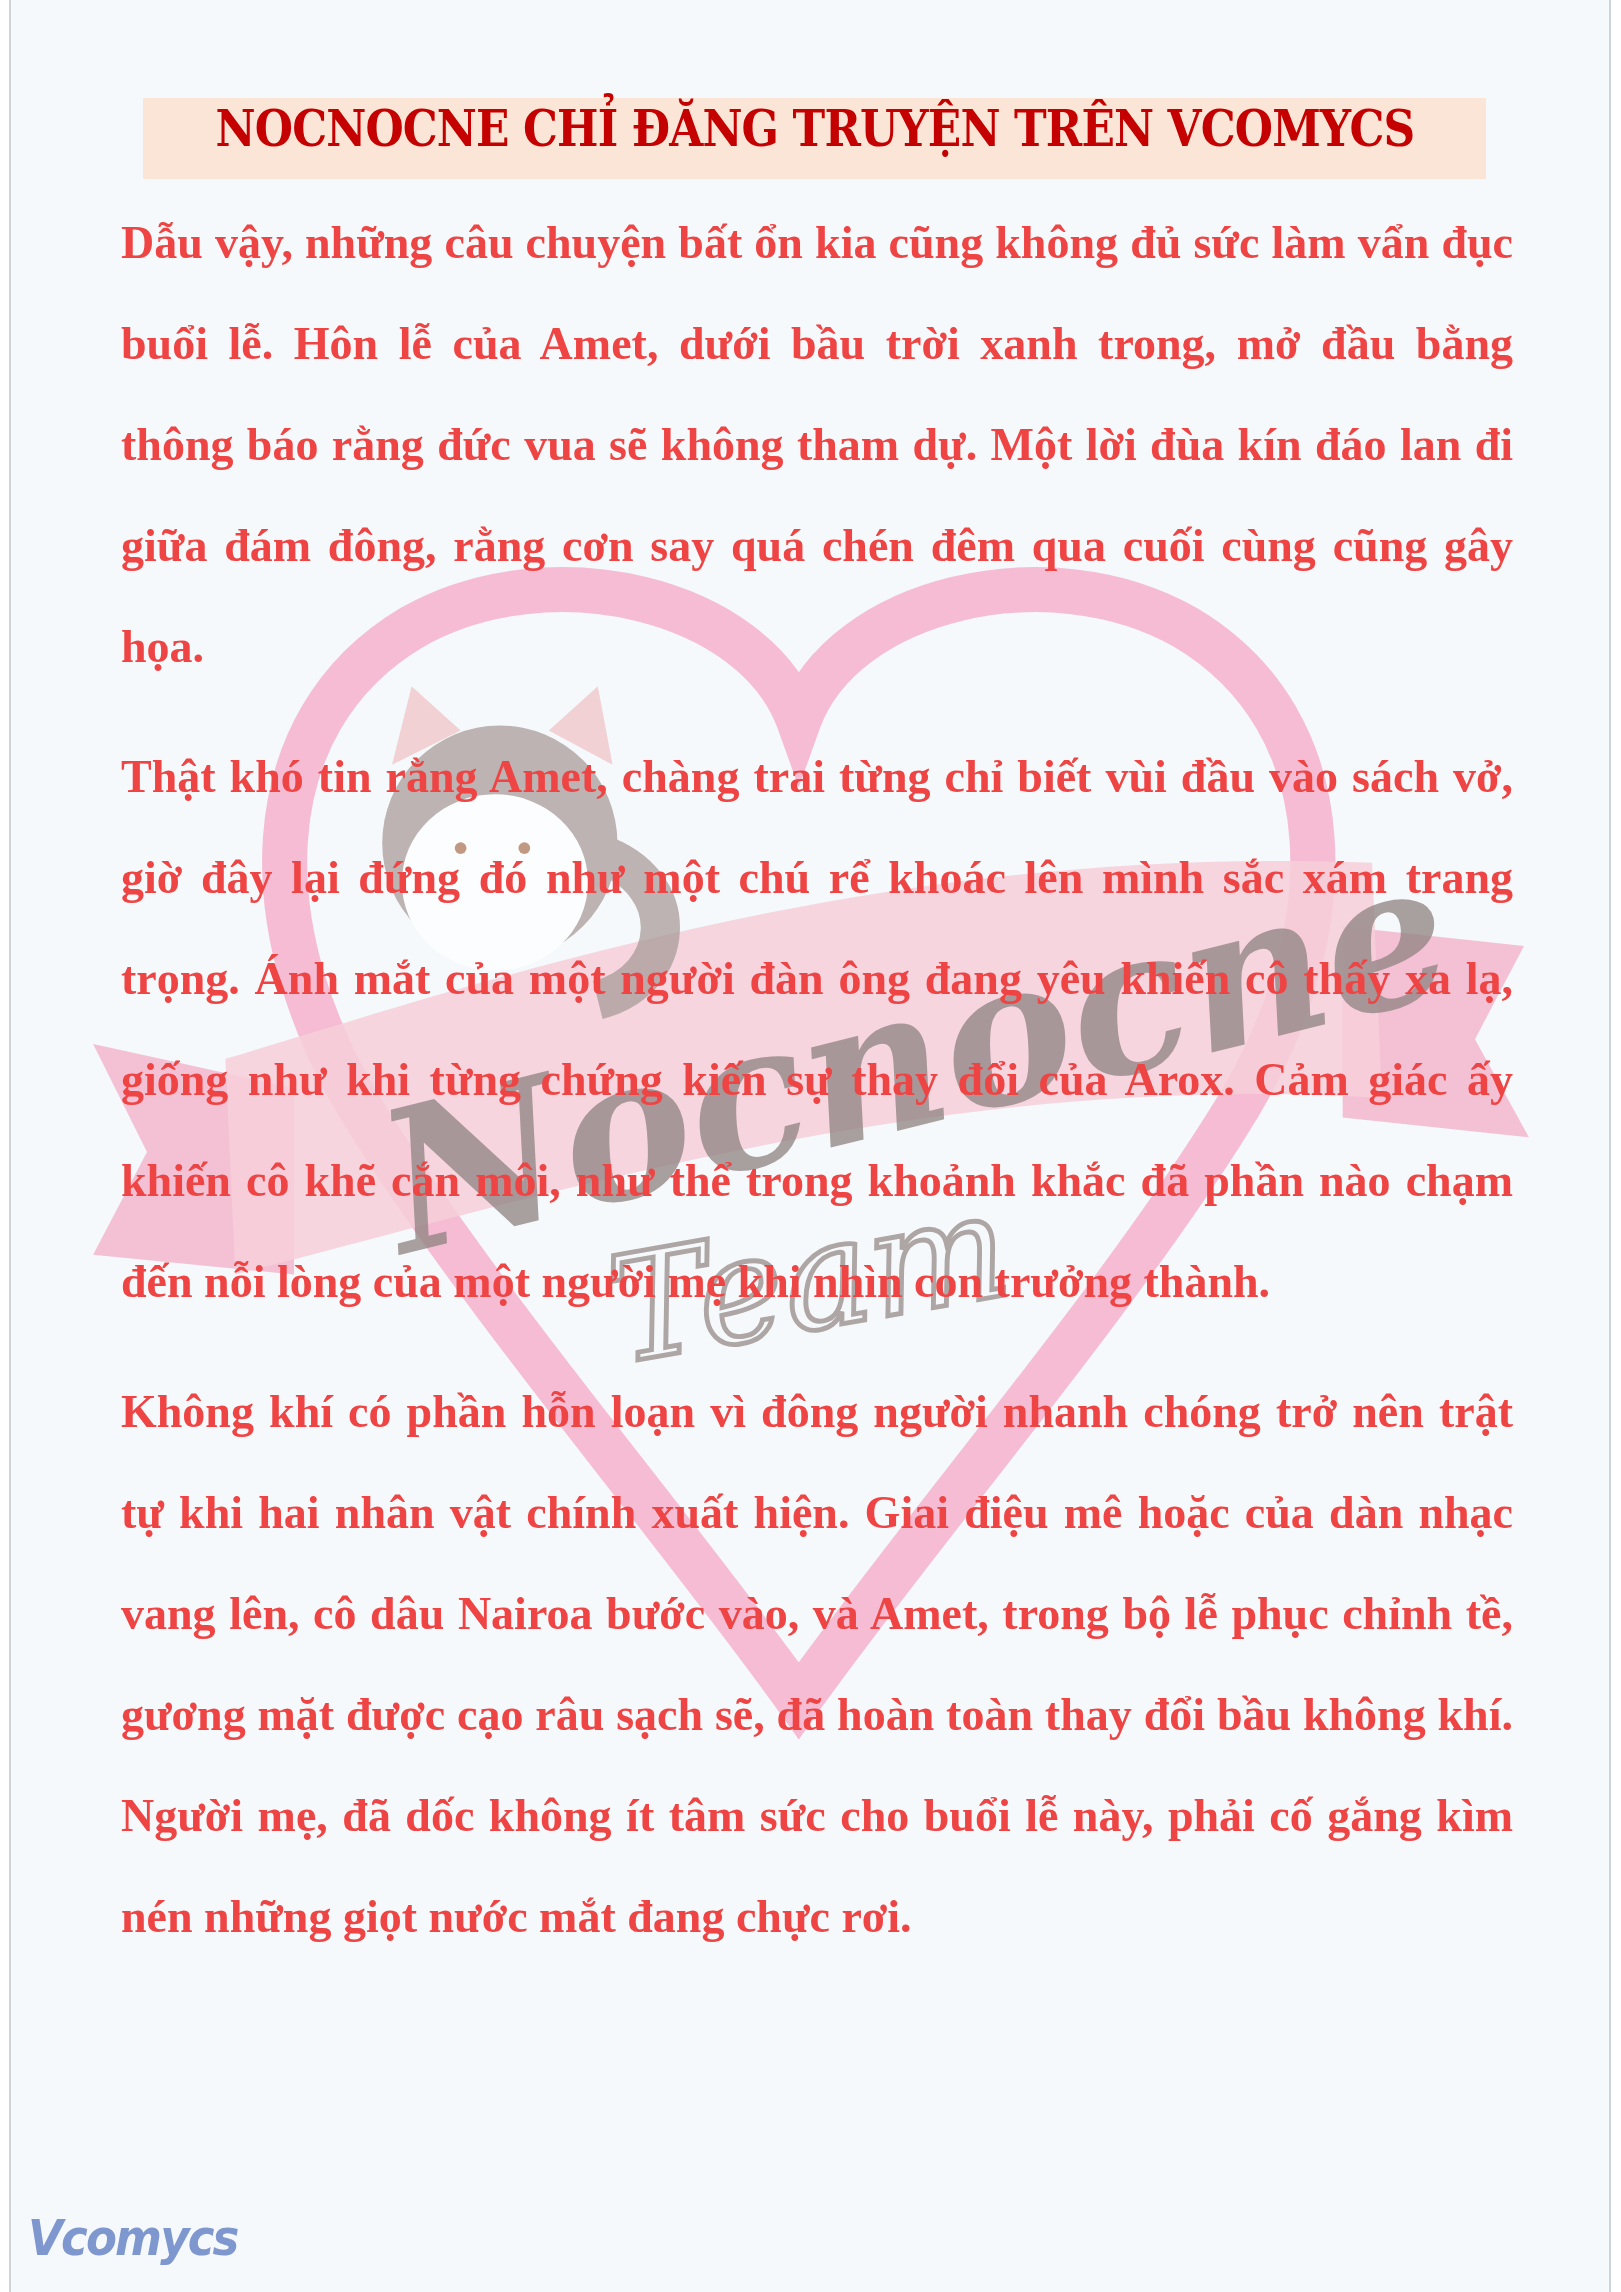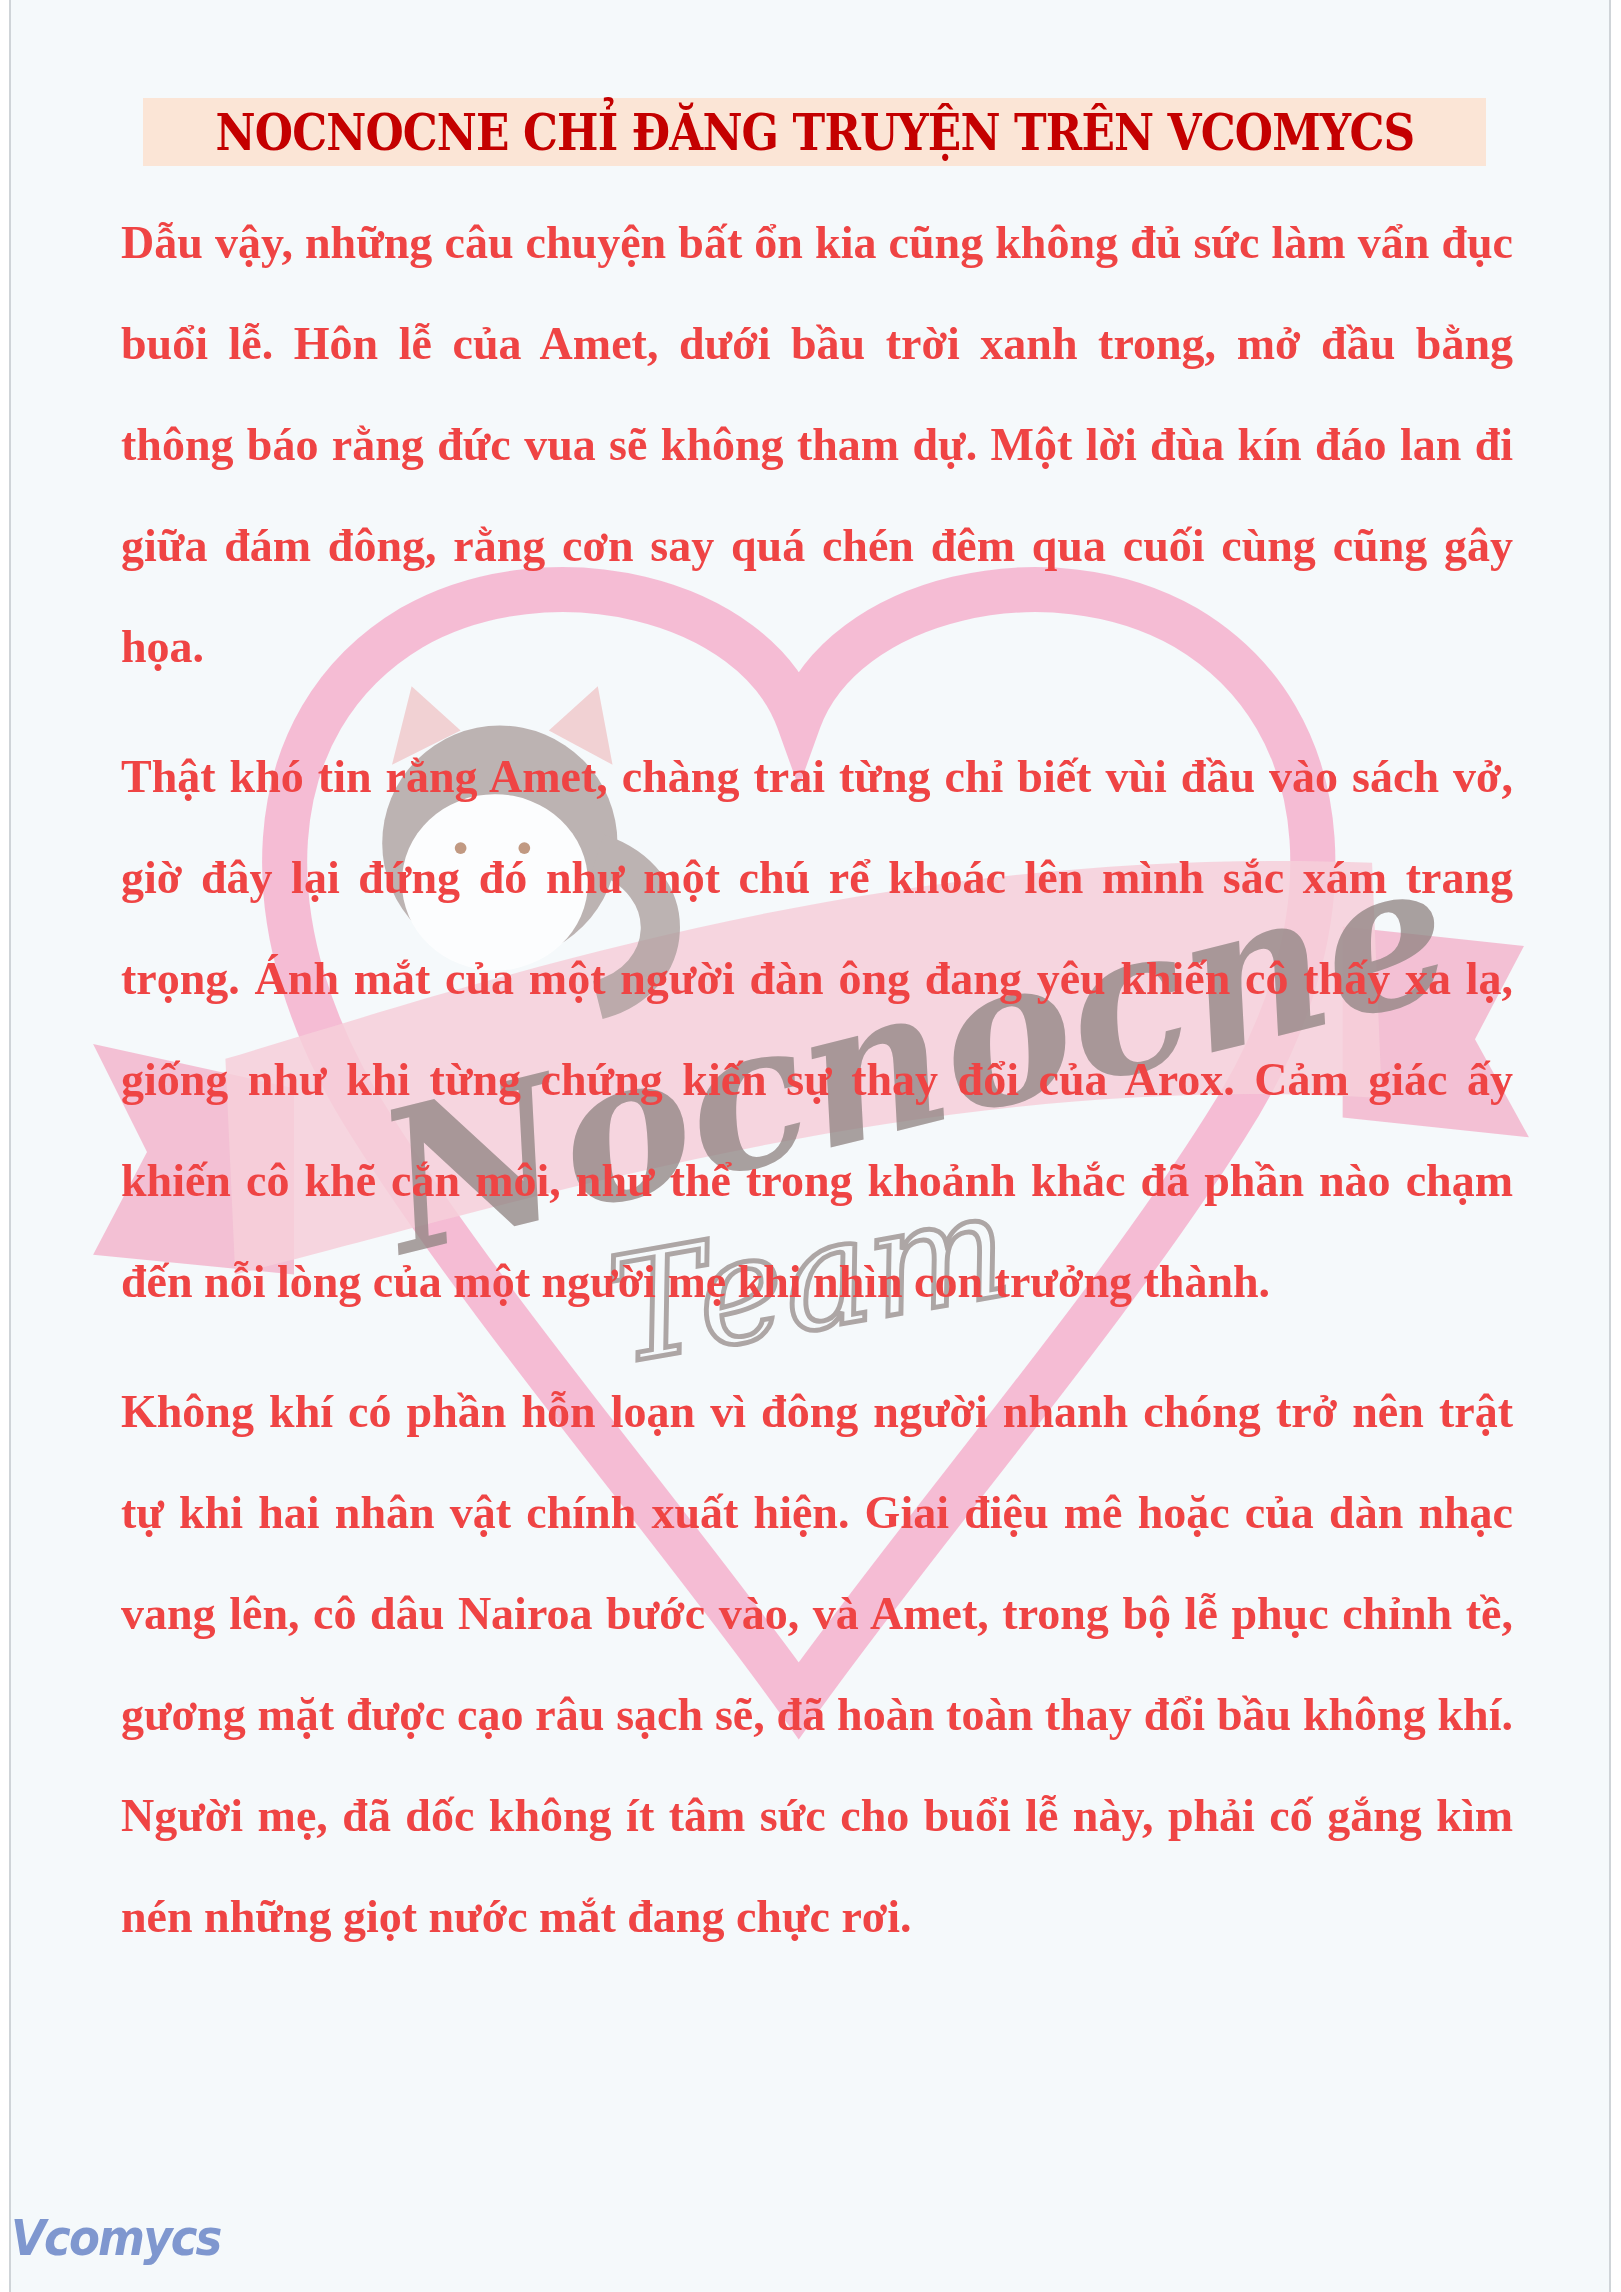--- a/index.html
+++ b/index.html
@@ -30,24 +30,24 @@
       top: 0;
       width: 1621px;
       height: 2293px;
       pointer-events: none;
     }
     .title-banner {
       position: absolute;
       left: 143px;
       top: 98px;
       width: 1343px;
-      height: 68px;
+      height: 81px;
       background: #fbe5d6;
       display: flex;
-      align-items: center;
+      align-items: flex-start;
       justify-content: center;
     }
     .title-text {
       font-family: "DejaVu Serif", "Liberation Serif", serif;
       font-weight: bold;
       font-size: 51px;
       color: #c40000;
       letter-spacing: -1px;
       white-space: nowrap;
       transform: scaleX(0.86);
@@ -66,21 +66,21 @@
       text-align: justify;
     }
     .body-text p {
       margin: 0 0 29px 0;
     }
     .body-text p:last-child {
       margin-bottom: 0;
     }
     .footer-logo {
       position: absolute;
-      left: 11px;
+      left: 28px;
       top: 2210px;
       width: 225px;
       height: 69px;
     }
     .footer-logo-text {
       position: absolute;
       left: 0;
       top: 0;
       font-family: "DejaVu Sans", "Liberation Sans", sans-serif;
       font-weight: bold;

